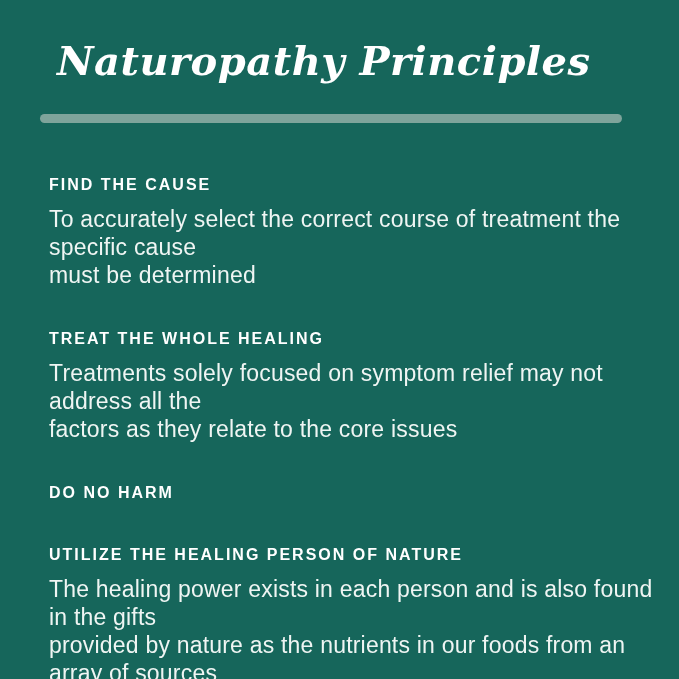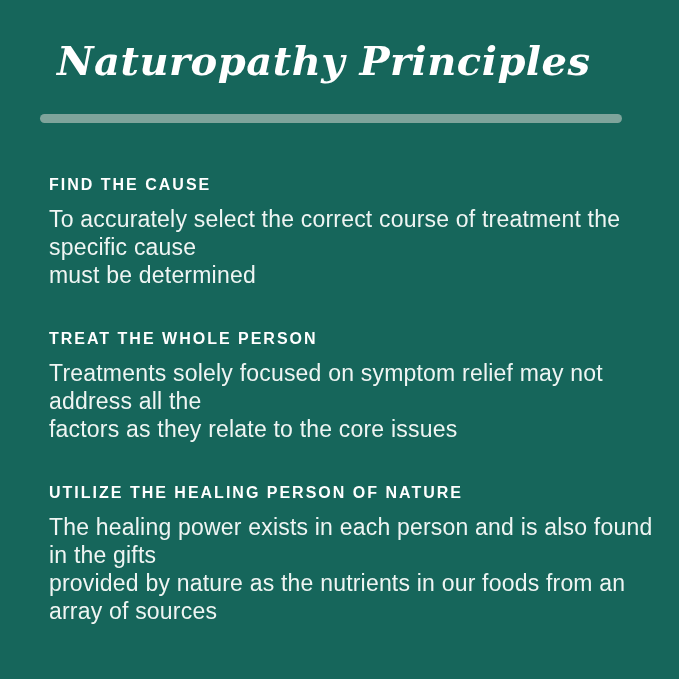--- a/index.html
+++ b/index.html
@@ -73,26 +73,27 @@
 
   <div class="divider"></div>
 
   <section class="principle first">
     <h2>FIND THE CAUSE</h2>
     <p>To accurately select the correct course of treatment the specific cause
 must be determined</p>
   </section>
 
   <section class="principle">
-    <h2>TREAT THE WHOLE PERSON</h2>
+    <h2>TREAT THE WHOLE HEALING</h2>
     <p>Treatments solely focused on symptom relief may not address all the
 factors as they relate to the core issues</p>
   </section>
 
   <section class="principle">
+    <h2>DO NO HARM</h2>
   </section>
 
   <section class="principle">
     <h2>UTILIZE THE HEALING PERSON OF NATURE</h2>
     <p>The healing power exists in each person and is also found in the gifts
 provided by nature as the nutrients in our foods from an array of sources</p>
   </section>
 
 </div>
 

